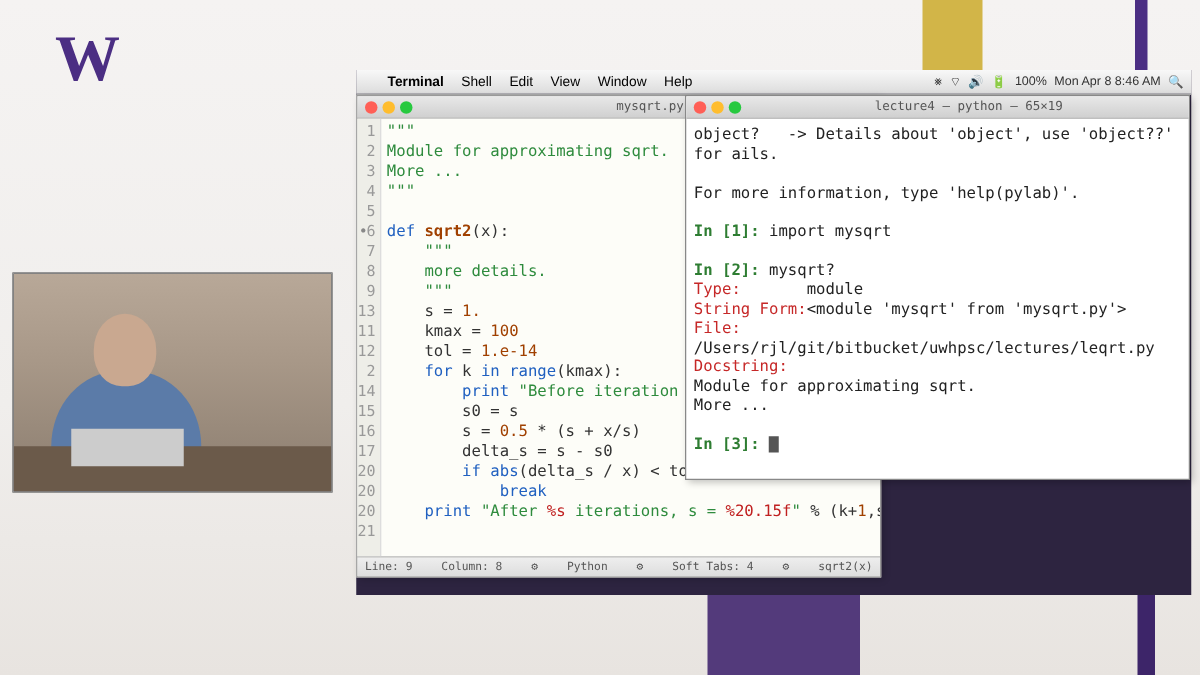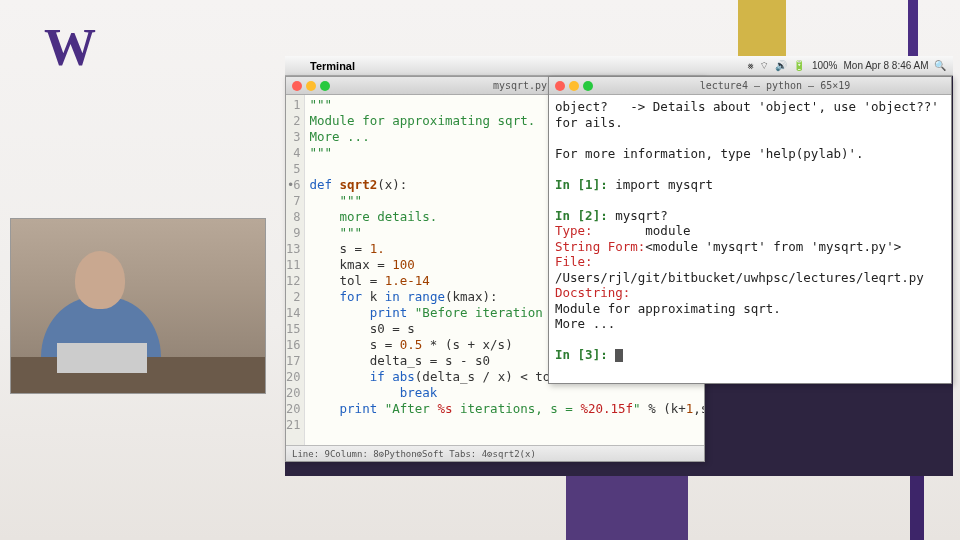--- a/index.html
+++ b/index.html
@@ -36,21 +36,21 @@
   .editor { position:absolute; left:285px; top:76px; width:420px; height:386px; background:#f5f5f0; border:1px solid #999; box-shadow:2px 2px 6px rgba(0,0,0,0.2); font-family: Menlo, Consolas, monospace; font-size:13px;}
   .editor-title { height:18px; background:linear-gradient(#e8e8e8,#d0d0d0); border-bottom:1px solid #aaa; display:flex; align-items:center; font-size:10px; }
   .traffic { display:flex; gap:4px; padding:0 6px; }
   .tl { width:10px; height:10px; border-radius:50%; }
   .tl.r{background:#ff5f56}.tl.y{background:#ffbd2e}.tl.g{background:#27c93f}
   .editor-title .fname { margin:0 auto; color:#555; }
   .editor-body { display:flex; height:calc(100% - 18px - 16px); overflow:hidden; background:#fdfdf8;}
   .gutter { width:26px; background:#eeeee8; color:#999; text-align:right; padding:2px 4px 2px 0; font-size:12px; line-height:16px; border-right:1px solid #ddd;}
   .code { flex:1; padding:2px 4px; font-size:12.5px; line-height:16px; white-space:pre; color:#333;}
   .code .s-str{color:#2e8b3d}.code .s-kw{color:#2060c0}.code .s-def{color:#a04000;font-weight:bold}.code .s-num{color:#a04000}.code .s-fmt{color:#c02020}
-  .editor-status { height:16px; background:linear-gradient(#eee,#ddd); border-top:1px solid #bbb; font-size:9px; color:#555; display:flex; align-items:center; gap:0; padding:0 6px;}
+  .editor-status { height:16px; background:linear-gradient(#eee,#ddd); border-top:1px solid #bbb; font-size:9px; color:#555; display:flex; align-items:center; gap:0; padding:0 6px;justify-content:space-between;}
   .gutter .gl.dot::before { content:"•"; color:#888; margin-right:-1px;}
 
   .terminal { position:absolute; left:548px; top:76px; width:404px; height:308px; background:#fff; border:1px solid #888; box-shadow:2px 2px 6px rgba(0,0,0,0.25); font-family: Menlo, Consolas, monospace; font-size:13px; overflow:hidden;}
   .terminal-title { height:18px; background:linear-gradient(#e8e8e8,#d0d0d0); border-bottom:1px solid #aaa; display:flex; align-items:center; font-size:10px;}
   .terminal-title .fname{margin:16px auto;color:#555}
   .terminal-body { padding:4px 6px; font-size:12.5px; line-height:15.5px; white-space:pre-wrap; color:#222; height:calc(100% - 18px);}
   .t-prompt{color:#2e7d32;font-weight:bold}.t-label{color:#c62828}.t-cursor{display:inline-block;width:8px;height:13px;background:#555;vertical-align:middle}
 </style>
 </head>
 <body>
@@ -70,20 +70,21 @@
     <div class="vt-desk"></div>
     <div class="vt-laptop"></div>
   </div>
 </div>
 
 <div class="desktop"></div>
 
 <div class="menubar">
   <span class="apple"></span>
   <span class="mitem" style="font-weight:bold">Terminal</span>
+  <span id="menubar-items"><span class="mitem">Shell</span><span class="mitem">Edit</span><span class="mitem">View</span><span class="mitem">Window</span><span class="mitem">Help</span></span>
   <span class="right">
     <span>⨳</span>
     <span>⌔</span>
     <span>🔊</span>
     <span>🔋</span>
     <span>100%</span>
     <span>Mon Apr 8  8:46 AM</span>
     <span>🔍</span>
   </span>
 </div>

